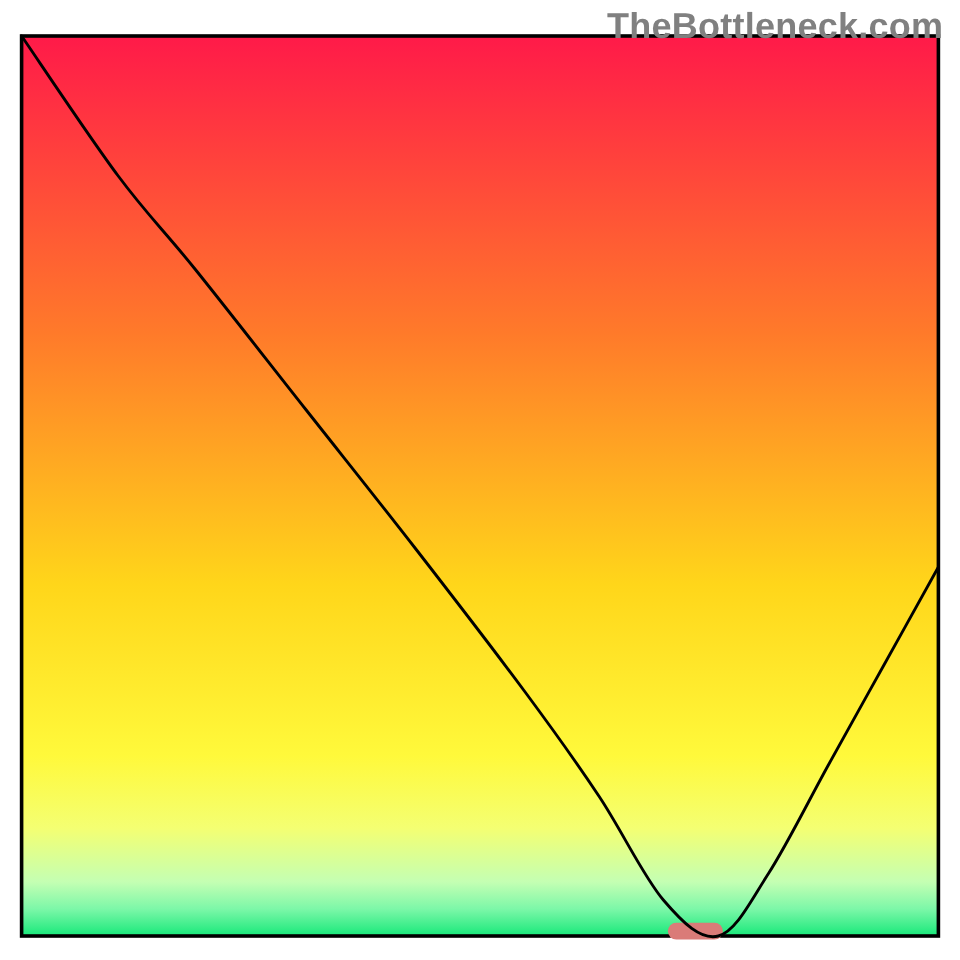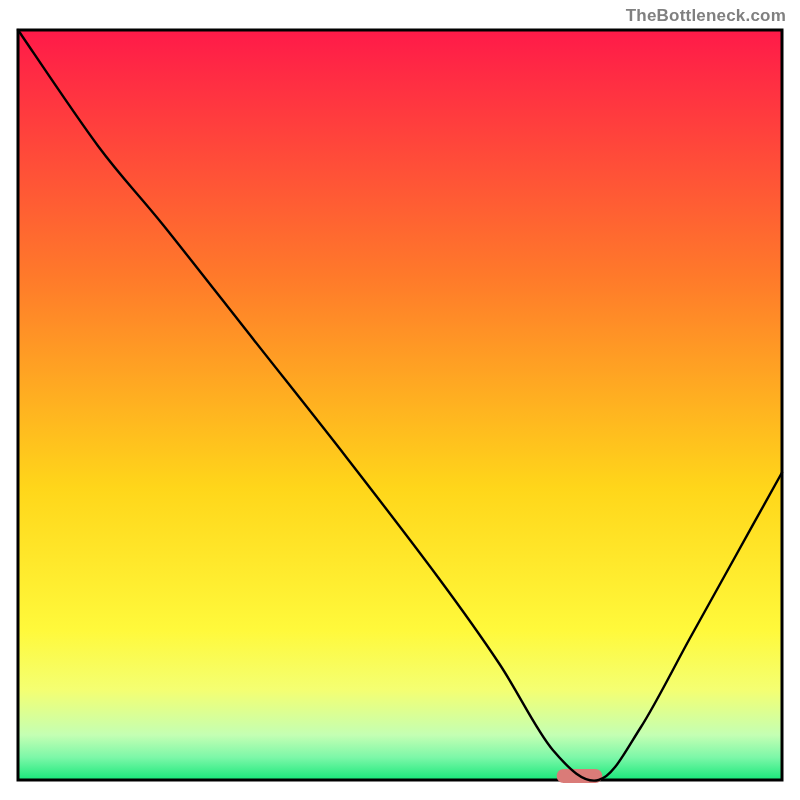--- a/index.html
+++ b/index.html
@@ -14,21 +14,21 @@
     position: relative;
     width: 800px;
     height: 800px;
     box-sizing: border-box;
   }
   .watermark {
     position: absolute;
     top: 6px;
     right: 14px;
     font-family: Arial, Helvetica, sans-serif;
-    font-size: 17px;
+    font-size: 30px;
     font-weight: 600;
     color: #808080;
     letter-spacing: 0.2px;
     user-select: none;
   }
   svg {
     display: block;
   }
 </style>
 </head>

